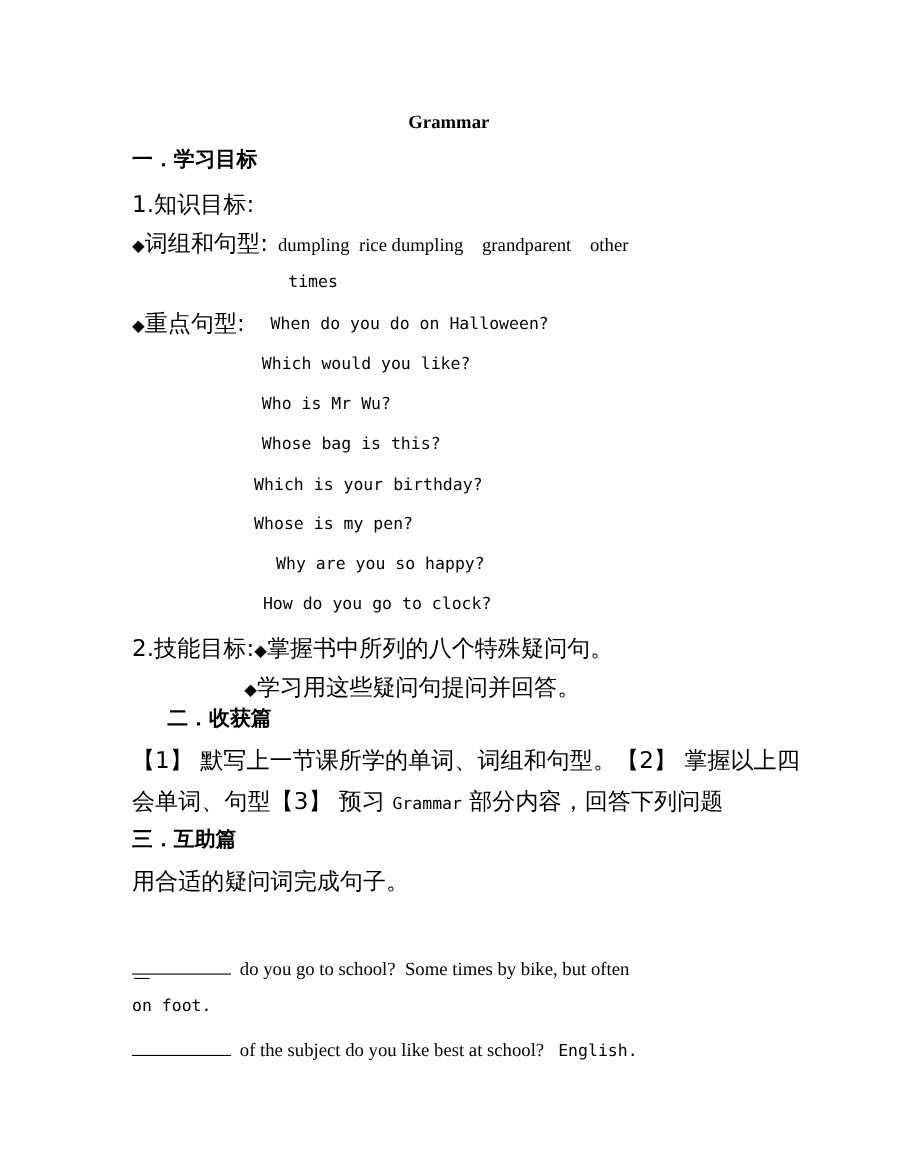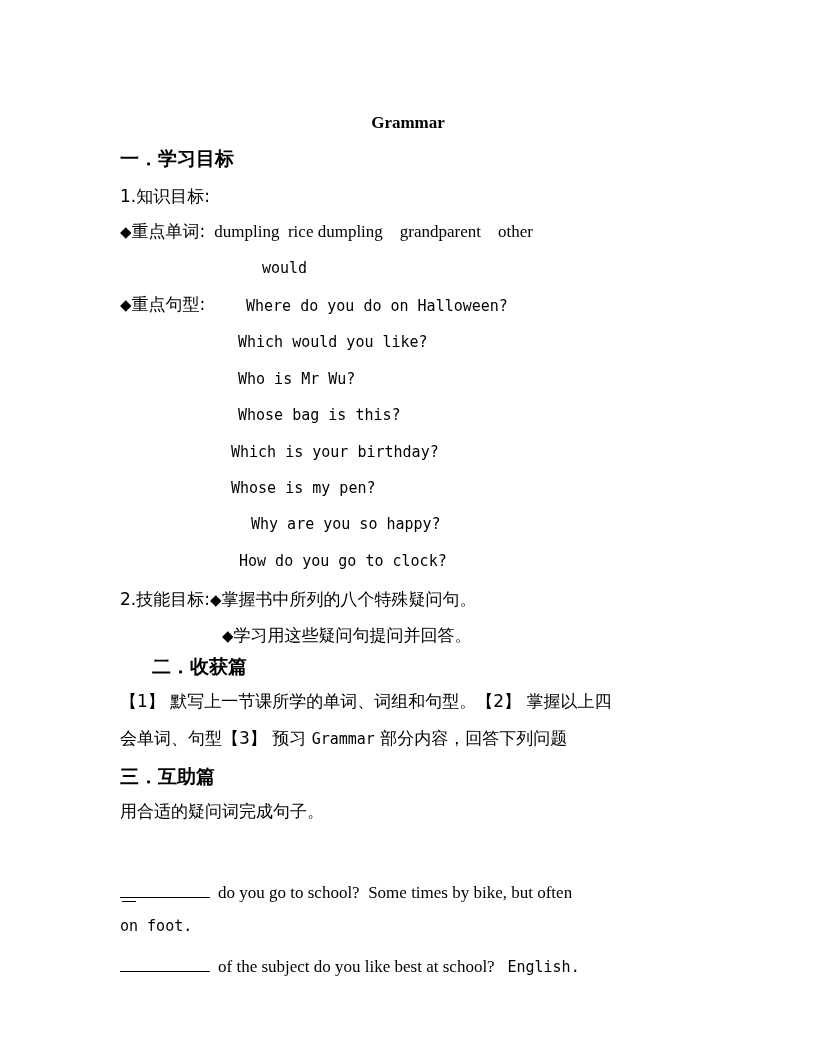--- a/index.html
+++ b/index.html
@@ -10,21 +10,21 @@
   body {
     width: 816px;
     height: 1056px;
     position: relative;
     font-family: "Liberation Serif", "DejaVu Serif", serif;
     color: #000000;
     overflow: hidden;
   }
   .page {
     position: absolute;
-    left: 0; top: 16px;
+    left: 0; top: 4px;
     width: 816px;
     height: 784px;
   }
   
   .line {
     position: absolute;
     white-space: pre;
     line-height: 1;
   }
   .mono {
@@ -40,30 +40,30 @@
     text-align: center;
     font-family: "Liberation Serif", "DejaVu Serif", serif;
     font-weight: 700;
     font-size: 17px;
     letter-spacing: 0px;
     white-space: pre;
   }
 
   
   .sec-head {
-    font-family: Liberation Serif, serif;
+    font-family: Liberation Mono, monospace;
     font-weight: 700;
     font-size: 19px;
     left: 120px;
   }
 
   
   .cn-body {
     font-family: "DejaVu Sans", "Liberation Sans", sans-serif;
-    font-size: 17px;
+    font-size: 21px;
     font-weight: 400;
   }
 
   
   .en-mono {
     font-family: "DejaVu Sans Mono", "Liberation Mono", monospace;
     font-size: 15px;
     font-weight: 400;
   }
   .en-serif {
@@ -113,27 +113,27 @@
 <body>
 
 <div class="page">
 
   <div id="doc-title" class="line">Grammar</div>
 
   <div class="line sec-head" style="top:133px;">一．学习目标</div>
 
   <div class="line cn-body" style="top:172px; left:120px;">1.知识目标:</div>
 
-  <div class="line" style="top:207px; left:120px;"><span class="dia">◆</span><span class="cn-body">重点单词:</span><span class="vocab" style="margin-left:9px;">dumpling  rice dumpling    grandparent    other</span></div>
+  <div class="line" style="top:207px; left:120px;"><span class="dia">◆</span><span class="cn-body">词组和句型:</span><span class="vocab" style="margin-left:9px;">dumpling  rice dumpling    grandparent    other</span></div>
 
-  <div class="line mono" style="top:245px; left:262px; font-size:15px;">would</div>
+  <div class="line mono" style="top:245px; left:262px; font-size:15px;">times</div>
 
   <div class="line" style="top:280px; left:120px;"><span class="dia">◆</span><span class="cn-body">重点句型:</span></div>
 
-  <div class="line en-mono" style="top:283px; left:246px;">Where do you do on Halloween?</div>
+  <div class="line en-mono" style="top:283px; left:246px;">When do you do on Halloween?</div>
   <div class="line en-mono" style="top:319px; left:238px;">Which would you like?</div>
   <div class="line en-mono" style="top:356px; left:238px;">Who is Mr Wu?</div>
   <div class="line en-mono" style="top:392px; left:238px;">Whose bag is this?</div>
   <div class="line en-mono" style="top:429px; left:231px;">Which is your birthday?</div>
   <div class="line en-mono" style="top:465px; left:231px;">Whose is my pen?</div>
   <div class="line en-mono" style="top:501px; left:239px;margin-left:12px;">Why are you so happy?</div>
   <div class="line en-mono" style="top:538px; left:239px;">How do you go to clock?</div>
 
   <div class="line" style="top:575px; left:120px;"><span class="cn-body">2.技能目标:</span><span class="dia">◆</span><span class="cn-body">掌握书中所列的八个特殊疑问句。</span></div>
 

